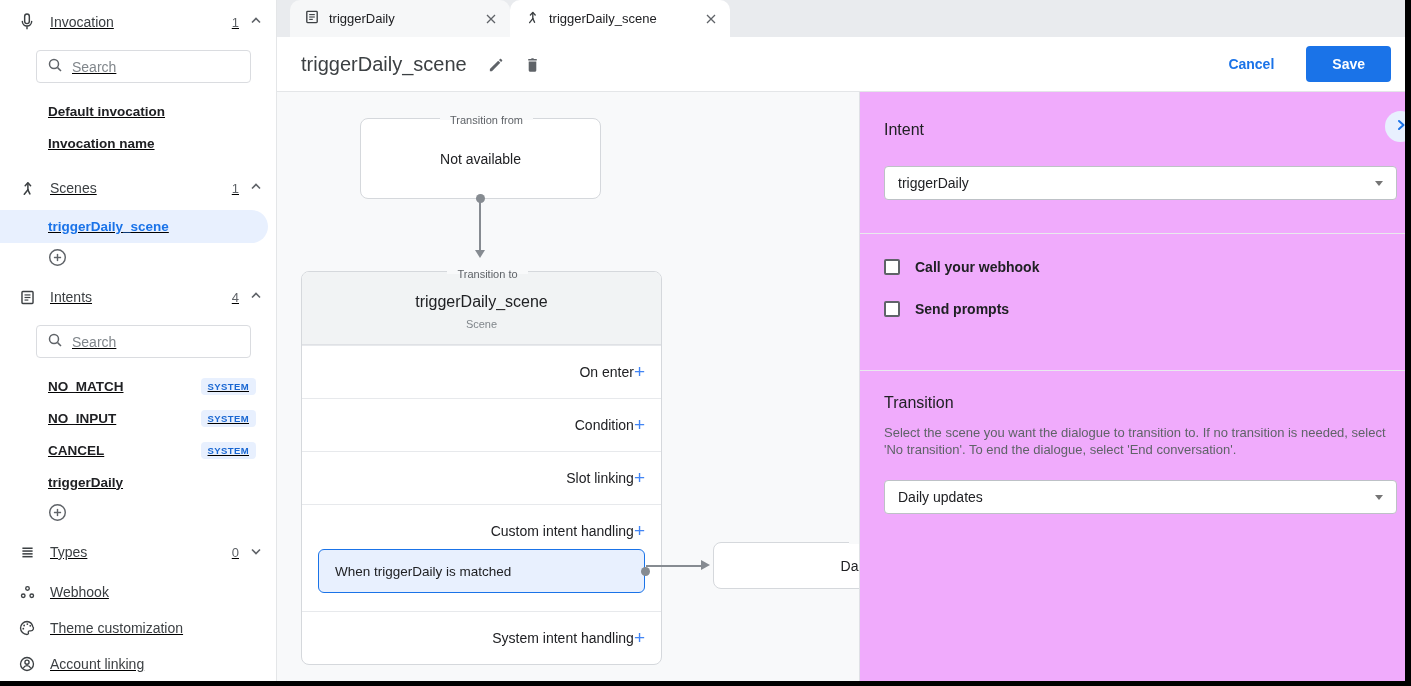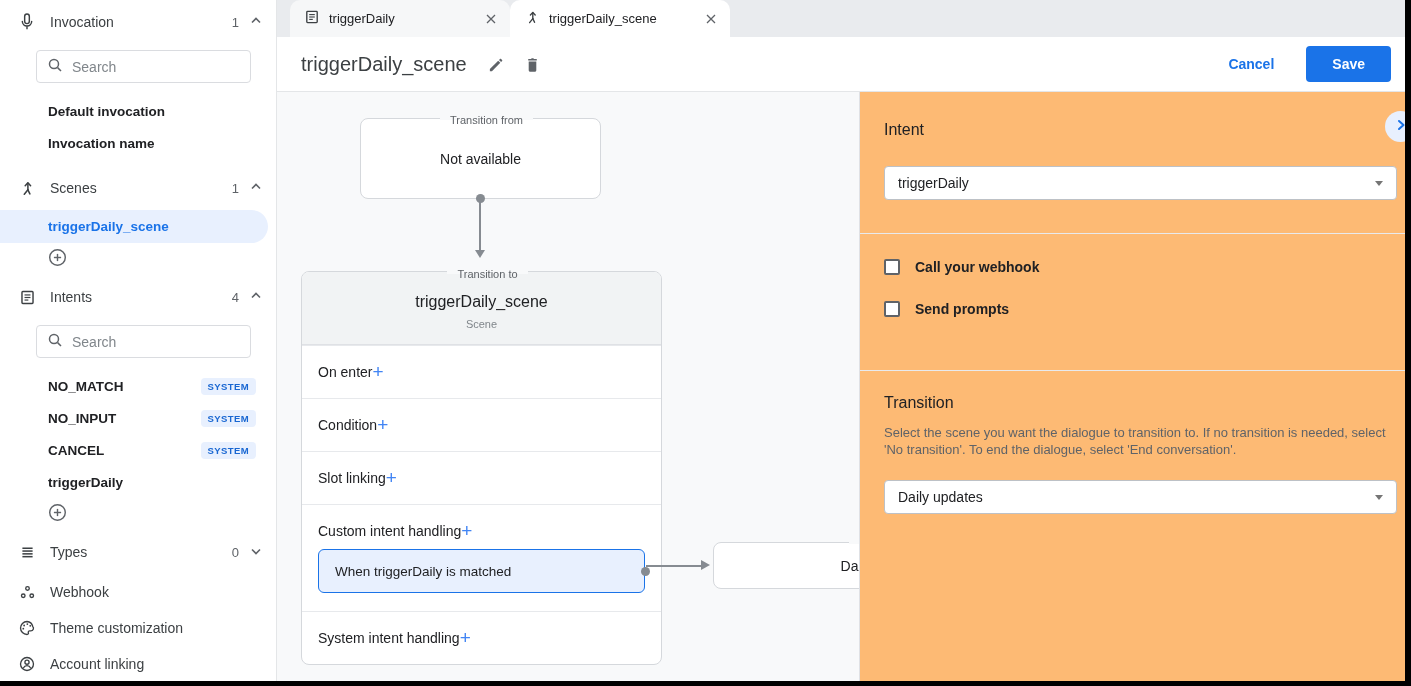--- a/index.html
+++ b/index.html
@@ -2,21 +2,21 @@
 <html><head>
 <meta charset="utf-8">
 <style>
   * { margin:0; padding:0; box-sizing:border-box; }
   body { font-family:"Liberation Sans", sans-serif; background:#fff; }
   .page { position:relative; width:1411px; height:686px; background:#fff; overflow:hidden; }
   .edge-right { position:absolute; top:0; right:0; width:6px; height:686px; background:#000; z-index:60; }
   .edge-bottom { position:absolute; left:0; bottom:0; width:1411px; height:5px; background:#000; z-index:60; }
 
   
-  .sidebar { position:absolute; left:0; top:0; width:277px; height:681px; background:#fff; border-right:1px solid #e4e6e8; overflow:hidden; }
+  .sidebar { position:absolute; left:0; top:0; width:277px; height:681px; background:#fff; border-right:1px solid #e4e6e8; overflow:hidden;text-decoration:underline; }
   .sb-header { display:flex; align-items:center; height:44px; padding:0 14px 0 16px; }
   .sb-header .ic { width:22px; display:flex; justify-content:center; }
   .sb-header .lbl { margin-left:12px; font-size:14px; color:#3c4043; flex:1; }
   .sb-header .count { font-size:13px; color:#5f6368; margin-right:11px; }
   .sb-search { margin:6px 0 12px 36px; width:215px; height:33px; border:1px solid #dadce0; border-radius:4px; display:flex; align-items:center; padding:0 10px; gap:9px; background:#fff; }
   .sb-search input { border:none; outline:none; width:100%; font-size:14px; color:#202124; font-family:inherit; background:transparent; }
   .sb-search input::placeholder { color:#80868b; }
   .sb-item { height:32px; display:flex; align-items:center; padding:0 20px 0 48px; font-size:13.5px; font-weight:700; color:#202124; cursor:pointer; }
   .sb-item .bname { flex:1; }
   .badge { background:#e8f0fe; color:#1967d2; font-size:9.5px; font-weight:700; letter-spacing:.4px; padding:3px 7px; border-radius:4px; }
@@ -52,30 +52,30 @@
   .cdot { position:absolute; width:9px; height:9px; border-radius:50%; background:#868b91; z-index:2; }
   .vline { position:absolute; left:202px; top:107px; width:2px; height:52px; background:#868b91; }
   .varrow { position:absolute; left:198px; top:158px; width:0; height:0; border-left:5px solid transparent; border-right:5px solid transparent; border-top:8px solid #868b91; }
   .hline { position:absolute; left:369px; top:473px; width:55px; height:2px; background:#868b91; }
   .harrow { position:absolute; left:424px; top:468px; width:0; height:0; border-top:5.5px solid transparent; border-bottom:5.5px solid transparent; border-left:9px solid #868b91; }
 
   .scene-card { left:24px; top:179px; width:361px; }
   .card-header { background:#f1f3f4; border-radius:7px 7px 0 0; border-bottom:1px solid #dfe1e5; text-align:center; height:73px; padding-top:21px; }
   .card-title { font-size:16px; color:#202124; }
   .card-sub { font-size:11px; color:#80868b; margin-top:7px; }
-  .scene-row { display:flex; justify-content:flex-start; align-items:center; padding:18px 16px; font-size:14px; color:#202124; border-top:1px solid #e7e9ec; }
+  .scene-row { display:flex; justify-content:flex-end; align-items:center; padding:18px 16px; font-size:14px; color:#202124; border-top:1px solid #e7e9ec; }
   .scene-row:first-of-type { border-top:none; }
   .scene-row.custom { padding-bottom:0; }
   .plus-sign { color:#4285f4; font-size:19px; line-height:14px; cursor:pointer; }
   .chip { position:relative; margin:10px 16px 18px; height:44px; border:1.5px solid #1a73e8; background:#e8f0fe; border-radius:6px; display:flex; align-items:center; padding:16px 16px; font-size:13.5px; color:#202124; cursor:pointer; }
   .chip .cdot { right:-6px; top:50%; margin-top:-4.5px; position:absolute; }
   .target-node { left:436px; top:450px; width:340px; height:47px; display:flex; align-items:center; justify-content:center; font-size:14px; color:#202124; }
 
   
-  .panel { flex:1; background:#fdba74; position:relative; padding:0 8px 0 24px; overflow:visible; }
+  .panel { flex:1; background:#f0abfc; position:relative; padding:0 8px 0 24px; overflow:visible; }
   .p-heading { font-size:16px; font-weight:400; color:#202124; }
   .h-intent { margin-top:29px; }
   .collapse-btn { position:absolute; left:525px; top:19px; width:31px; height:31px; border-radius:50%; background:#e8f0fe; display:flex; align-items:center; justify-content:center; cursor:pointer; }
   .dropdown { margin-top:27px; height:34px; border:1px solid #bdc1c6; border-radius:4px; display:flex; align-items:center; justify-content:space-between; padding:0 13px; font-size:14px; color:#202124; cursor:pointer; background:#fff; }
   .caret { width:0; height:0; border-left:4.5px solid transparent; border-right:4.5px solid transparent; border-top:5px solid #757575; }
   .divider { height:1px; background:#e8eaed; margin:0 -8px 0 -24px; }
   .div1 { margin-top:33px; }
   .div2 { margin-top:53px; }
   .h-matched { margin-top:19px; }
   .cb-row { display:flex; align-items:center; margin-top:25px; cursor:pointer; }

